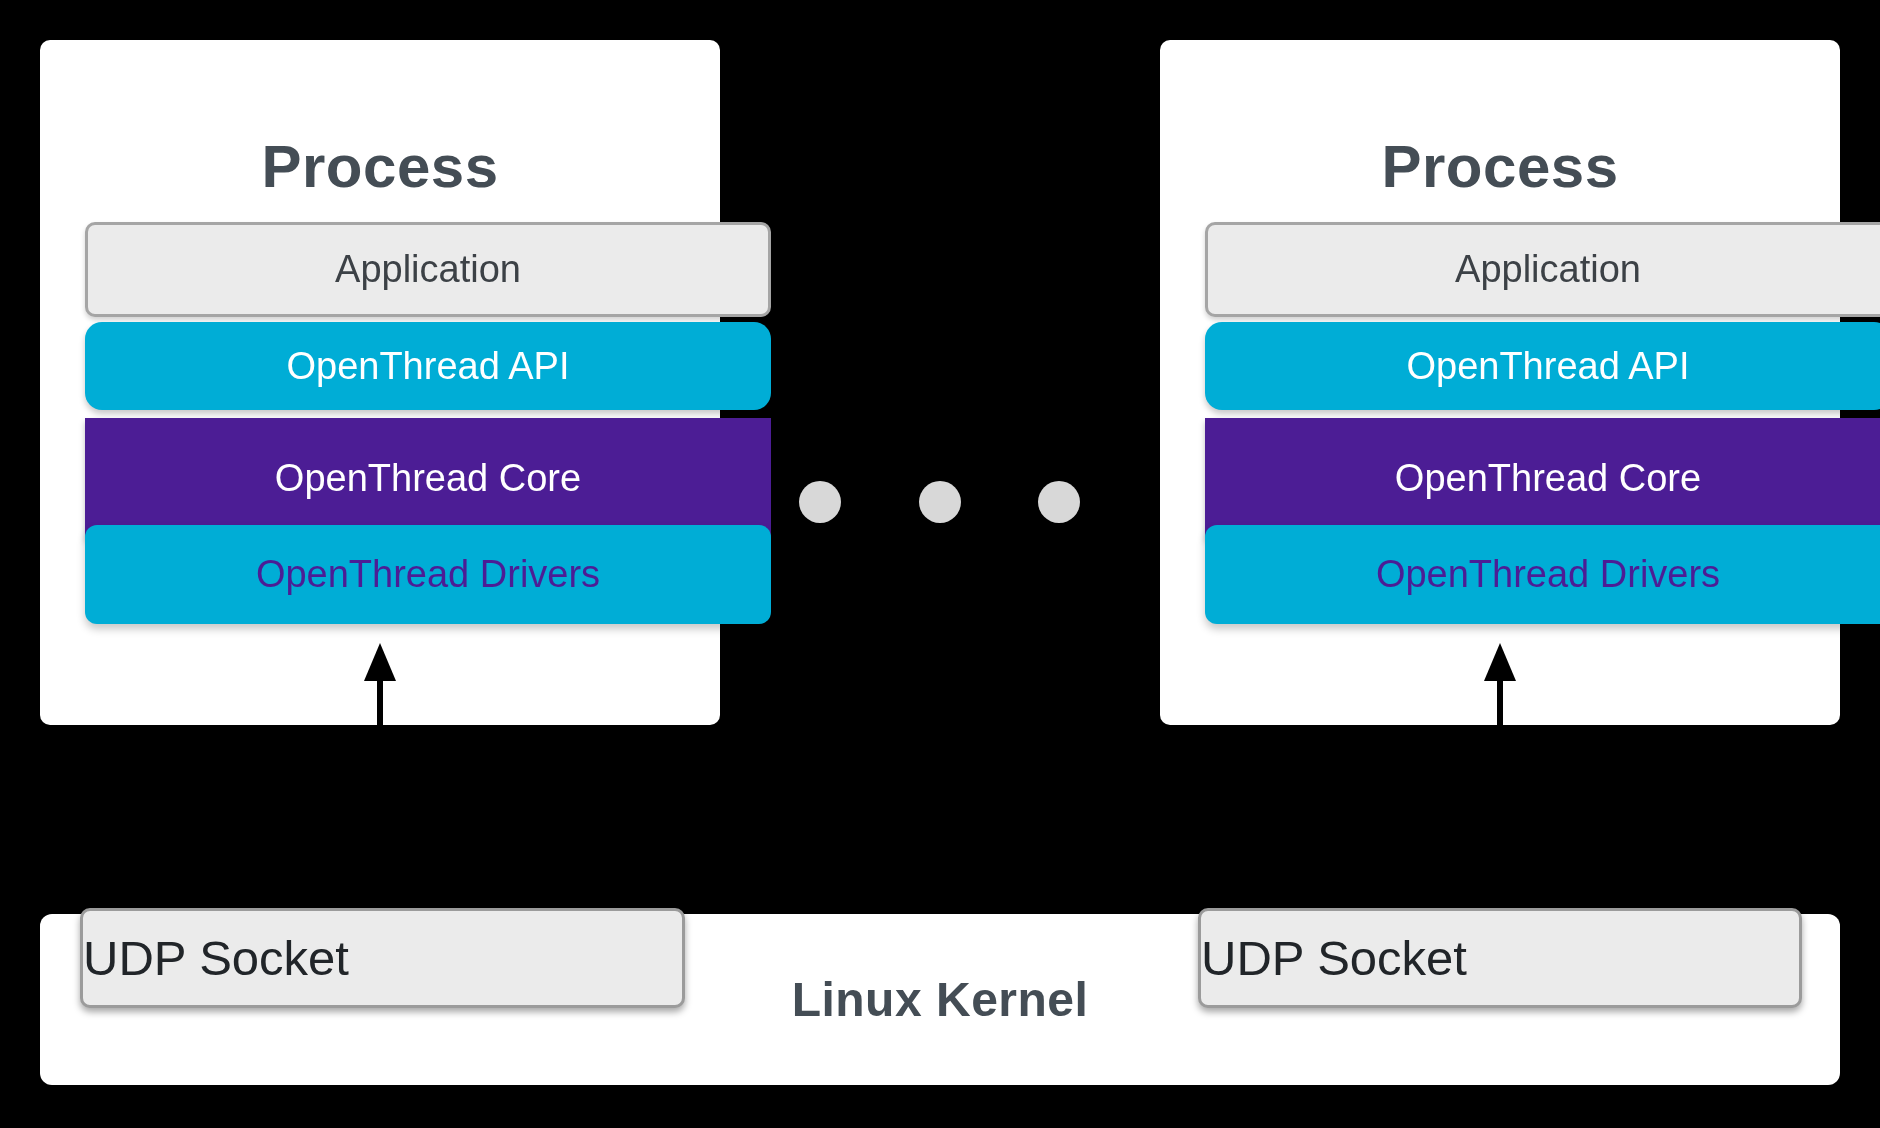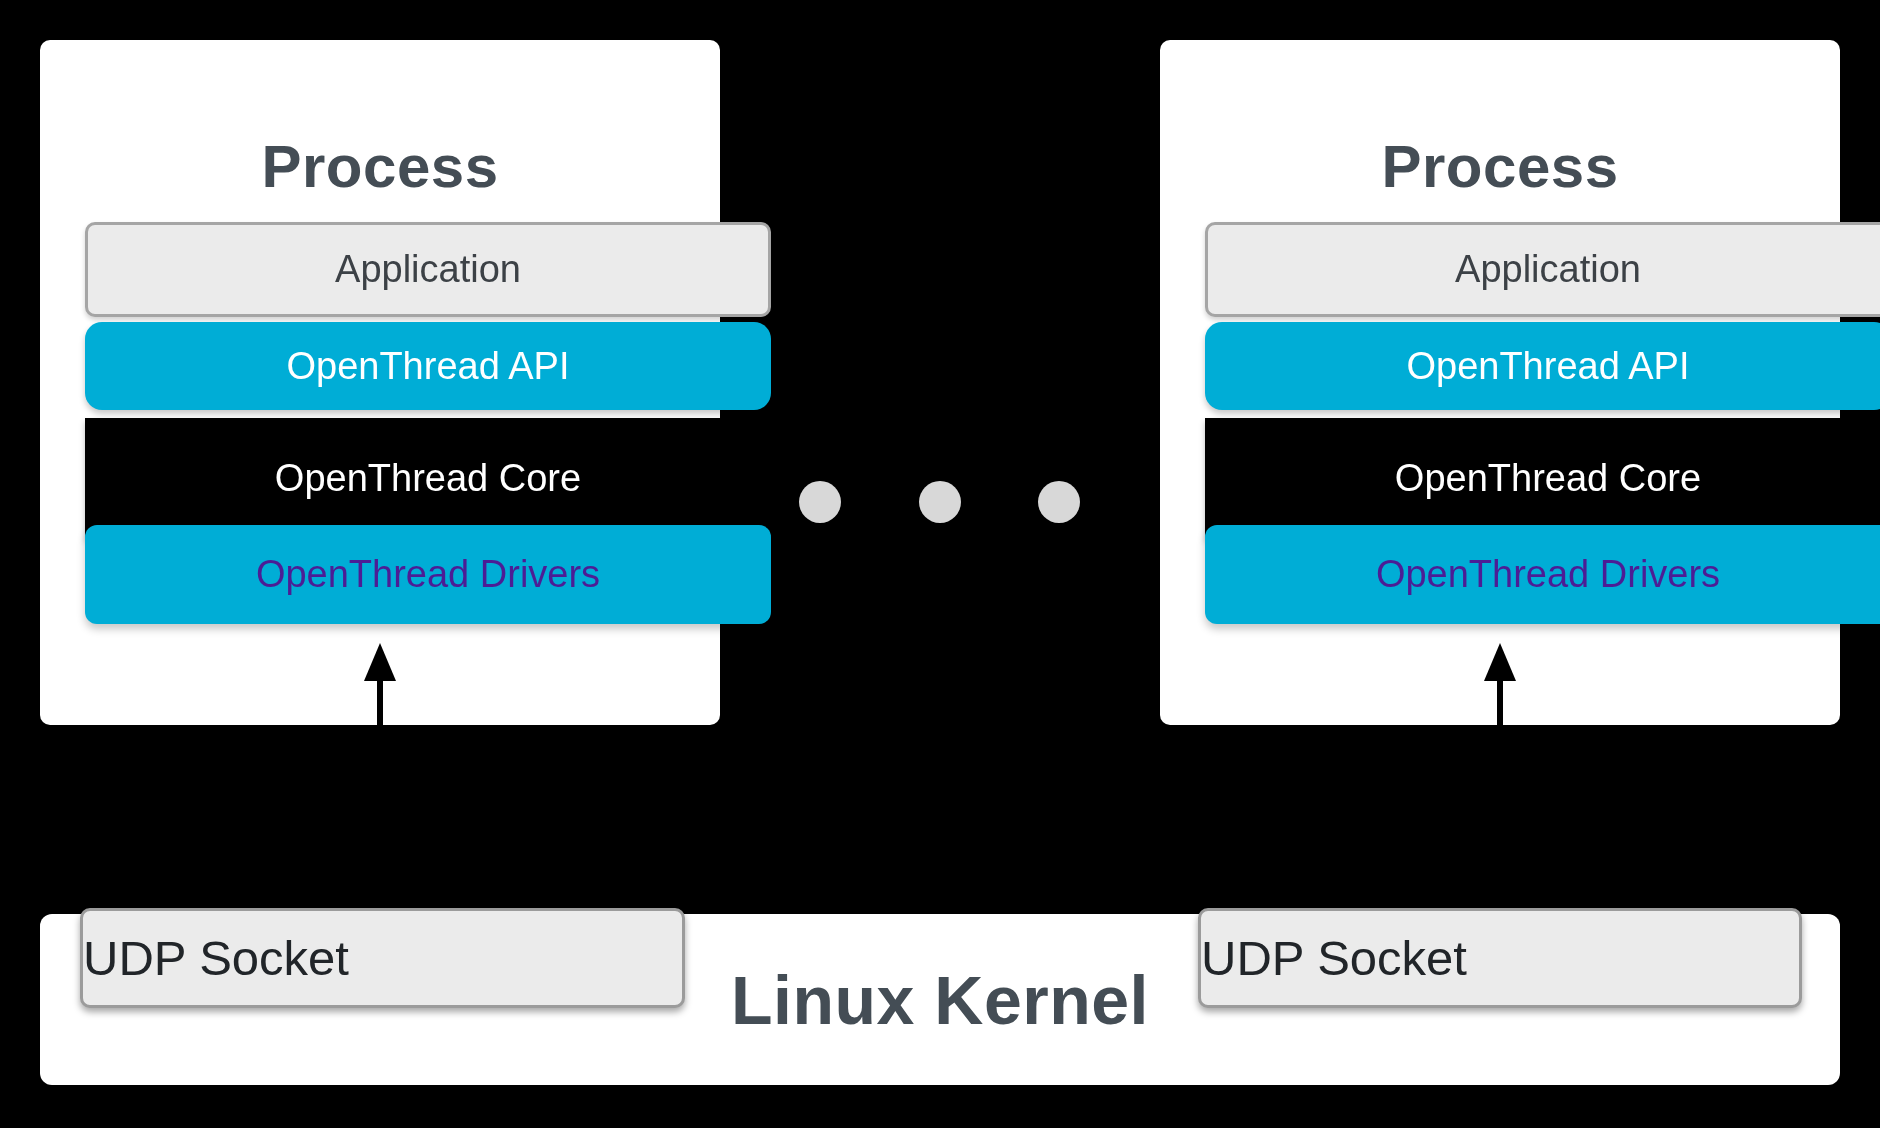--- a/index.html
+++ b/index.html
@@ -65,21 +65,21 @@
     top: 282px;
     height: 88px;
     background: #00add6;
     border-radius: 17px;
     color: #ffffff;
     box-shadow: 0 4px 6px rgba(0,0,0,0.22);
   }
   .layer-core {
     top: 378px;
     height: 120px;
-    background: #000000;
+    background: #4c1d95;
     border-radius: 0;
     color: #ffffff;
     box-shadow: 0 4px 6px rgba(0,0,0,0.25);
     justify-content: center;
   }
   .layer-drivers {
     top: 485px;
     height: 99px;
     background: #00add6;
     border-radius: 12px;
@@ -129,21 +129,21 @@
     top: 914px;
     width: 1800px;
     height: 171px;
     background: #ffffff;
     border-radius: 12px;
     display: flex;
     align-items: center;
     justify-content: center;
   }
   .kernel-title {
-    font-size: 68px;
+    font-size: 48px;
     font-weight: 700;
     color: #444d55;
     letter-spacing: 0.5px;
   }
 
   .udp-box {
     position: absolute;
     top: 908px;
     height: 100px;
     background: #ebebeb;

